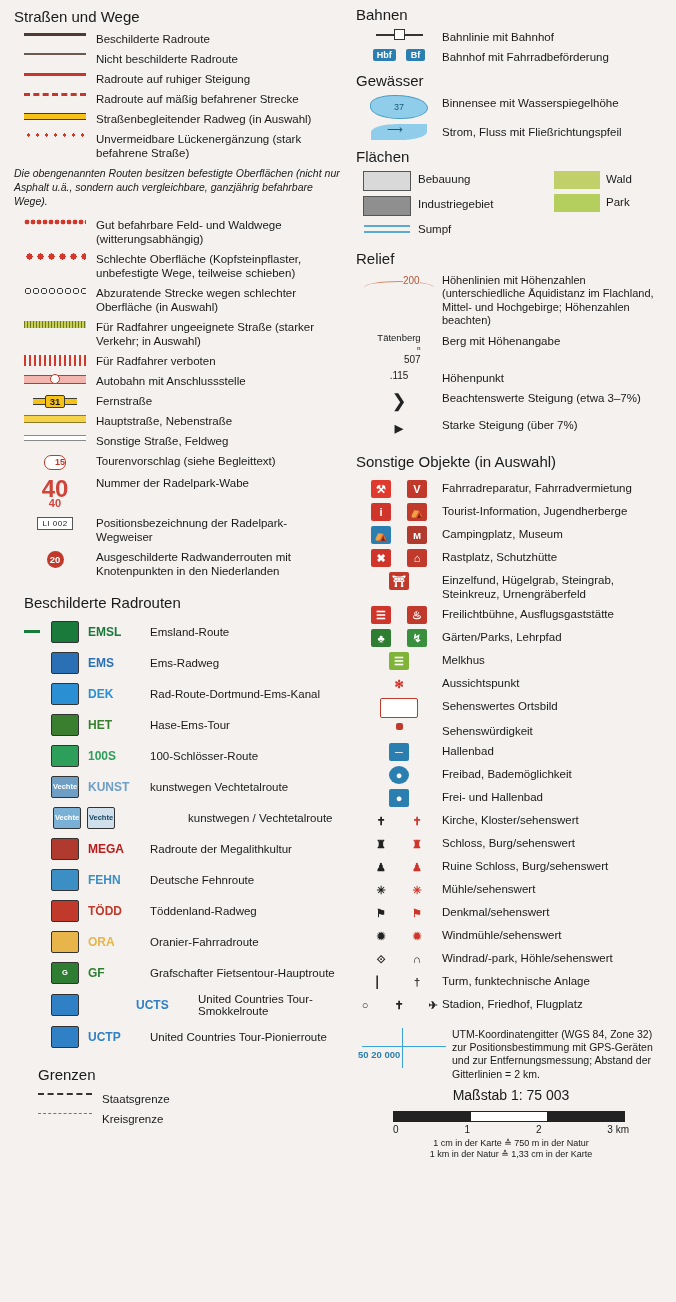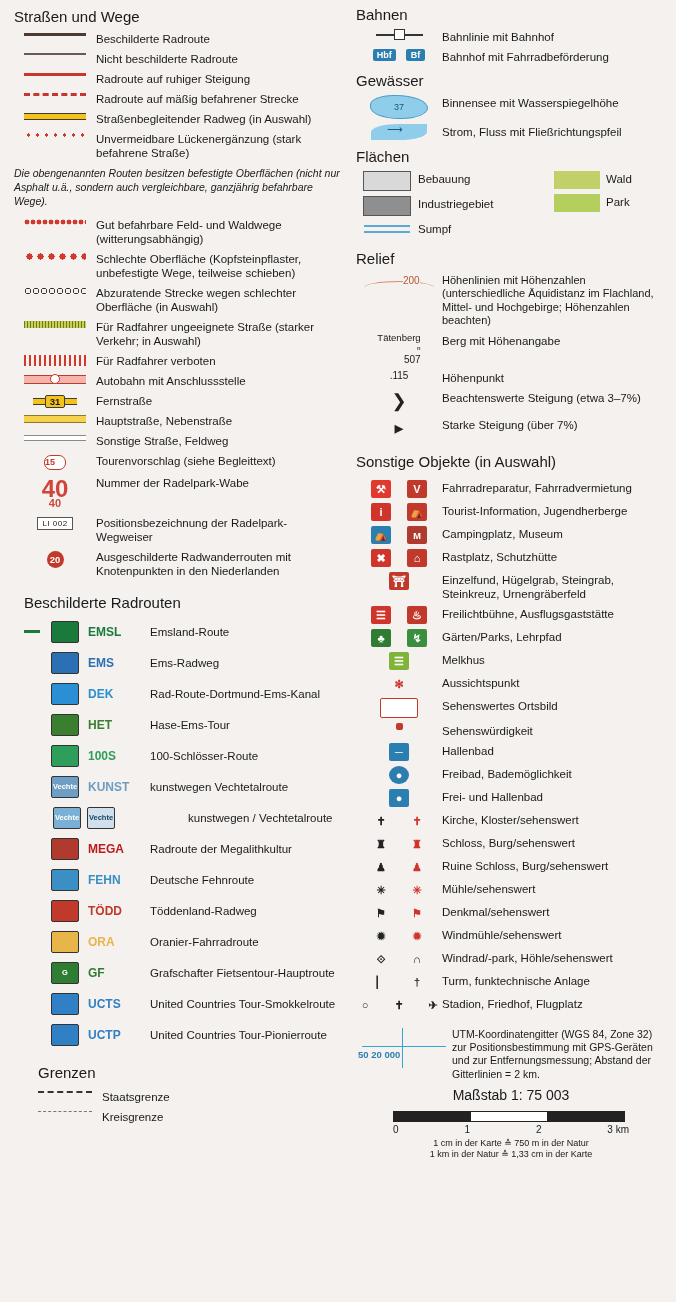--- a/index.html
+++ b/index.html
@@ -58,21 +58,21 @@
   .l-motorway:after{content:"";position:absolute;left:26px;top:-2px;width:8px;height:8px;border-radius:50%;background:#fff;border:1.5px solid #c0392b;}
   .l-main{width:62px;height:6px;background:#f6d24a;border-top:1px solid #8a7a2a;border-bottom:1px solid #8a7a2a;}
   .l-sonst{width:62px;height:4px;background:#fff;border-top:1px solid #8a8a8a;border-bottom:1px solid #8a8a8a;}
 
   .badge-fern{display:inline-block;background:#f5c21a;border:1px solid #3b3b3b;color:#1a1a1a;
      font-size:9.5px;font-weight:bold;padding:0 4px;border-radius:2px;}
   .fernwrap{display:flex;align-items:center;}
   .fernwrap .seg{width:12px;height:5px;background:#f5c21a;border-top:1px solid #3b3b3b;border-bottom:1px solid #3b3b3b;}
 
   .circ-red{display:inline-block;width:20px;height:13px;border-radius:7px;border:1.6px solid #c0392b;
-     color:#c0392b;font-size:9px;font-weight:bold;text-align:left;line-height:13px;background:#fff;}
+     color:#c0392b;font-size:9px;font-weight:bold;text-align:right;line-height:13px;background:#fff;}
   .circ-fill{display:inline-block;width:17px;height:17px;border-radius:50%;background:#c0392b;color:#fff;
      font-size:9.5px;font-weight:bold;text-align:center;line-height:17px;}
   .wabe{color:#d0453a;font-size:24px;font-weight:bold;line-height:1;text-align:center;}
   .wabe small{font-size:11px;display:block;margin-top:-3px;}
   .posbox{border:1px solid #555;background:#fff;font-size:8px;padding:1px 4px;letter-spacing:.5px;}
 
   
   .rb{width:26px;height:20px;border:1.2px solid #333;border-radius:2px;display:flex;align-items:center;
       justify-content:center;font-size:7.5px;font-weight:bold;color:#fff;overflow:hidden;}
   .rcode{font-weight:bold;font-size:12px;}
@@ -348,21 +348,21 @@
             <div class="rb" style="background: rgb(46, 125, 50);">G</div>
           </div>
           <div class="cd rcode" style="color: rgb(46, 125, 50);">GF</div>
           <div class="nm">Grafschafter Fietsentour-Hauptroute</div>
         </div>
         <div class="rrow">
           <div class="pre"></div>
           <div class="bx">
             <div class="rb" style="background: rgb(47, 128, 196);"></div>
           </div>
-          <div class="cd rcode" style="color: rgb(47, 128, 196);">UCTS</div>
+          <div class="cd rcode" style="color: rgb(47, 128, 196); margin-left: 48px;">UCTS</div>
           <div class="nm">United Countries Tour-Smokkelroute</div>
         </div>
         <div class="rrow">
           <div class="pre"></div>
           <div class="bx">
             <div class="rb" style="background: rgb(47, 128, 196);"></div>
           </div>
           <div class="cd rcode" style="color: rgb(47, 128, 196);">UCTP</div>
           <div class="nm">United Countries Tour-Pionierroute</div>
         </div>

